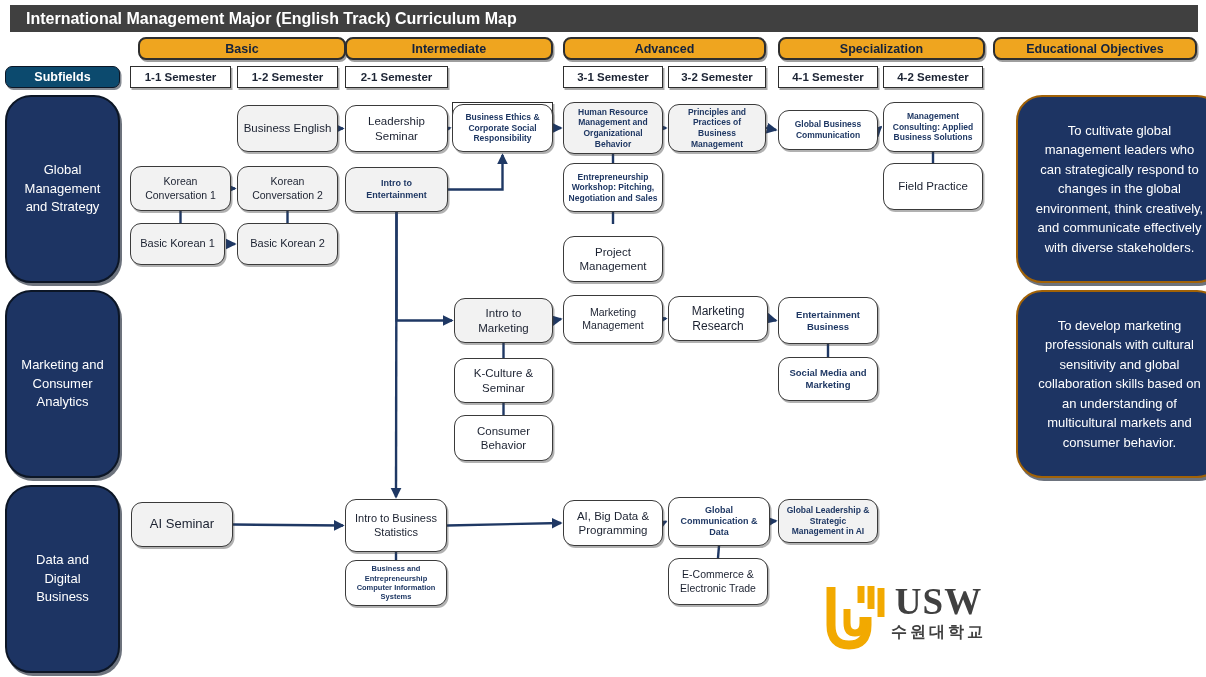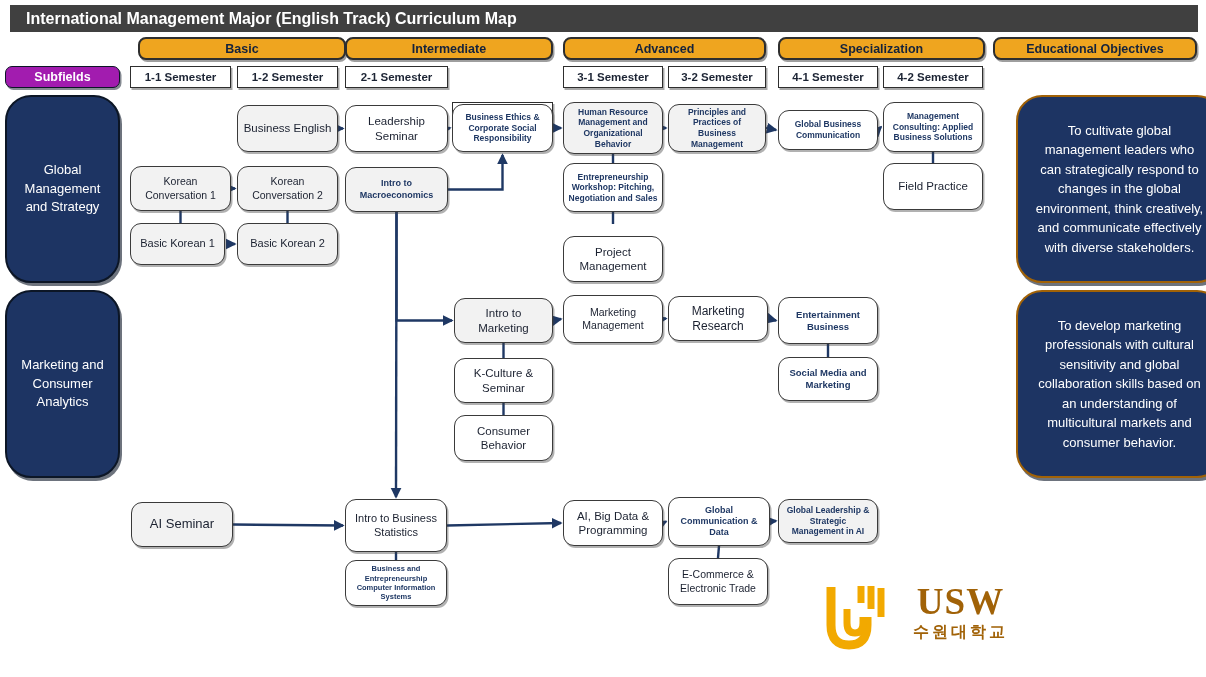--- a/index.html
+++ b/index.html
@@ -9,42 +9,42 @@
   .title-bar{position:absolute;left:10px;top:5px;width:1188px;height:27px;background:#404040;
     color:#ffffff;font-size:16px;font-weight:bold;line-height:27px;padding-left:16px;box-sizing:border-box;}
 
   .stage{position:absolute;top:37px;height:23px;background:#efa51f;border:2px solid #2e2e2e;border-radius:8px;
     box-sizing:border-box;display:flex;align-items:center;justify-content:center;
     font-size:12.5px;font-weight:bold;color:#15233c;box-shadow:1.5px 2px 0 rgba(40,40,40,.45);}
   .sem{position:absolute;top:66px;height:22px;background:#ffffff;border:1.6px solid #2e2e2e;border-radius:0;
     box-sizing:border-box;display:flex;align-items:center;justify-content:center;
     font-size:11.5px;font-weight:bold;color:#1c2434;box-shadow:1.5px 2px 0 rgba(40,40,40,.4);}
 
-  .subfields-pill{position:absolute;left:5px;top:66px;width:115px;height:22px;background:#a21caf;
+  .subfields-pill{position:absolute;left:5px;top:66px;width:115px;height:22px;background:#0c4a6e;
     border:1.5px solid #0c1626;border-radius:7px;box-sizing:border-box;display:flex;align-items:center;justify-content:center;
     color:#fff;font-size:12.5px;font-weight:bold;box-shadow:1.5px 2px 0 rgba(12,22,38,.5);}
 
   .row-label{position:absolute;left:5px;width:115px;height:188px;background:#1d3463;border:2px solid #0c1626;
     border-radius:26px;box-sizing:border-box;display:flex;align-items:center;justify-content:center;text-align:center;
     color:#ffffff;font-size:13px;line-height:1.45;padding:6px 10px;box-shadow:2px 3px 0 rgba(12,22,38,.6);}
 
   .objective{position:absolute;left:1016px;width:207px;height:188px;background:#1d3463;border:2px solid #a16207;
     border-radius:26px;box-sizing:border-box;display:flex;align-items:center;justify-content:center;text-align:center;
     color:#ffffff;font-size:13px;line-height:1.5;padding:8px 15px;box-shadow:2px 3px 0 rgba(12,22,38,.6);}
 
   .course{position:absolute;background:#ffffff;border:1.7px solid #3a3a3a;border-radius:11px;box-sizing:border-box;
     display:flex;align-items:center;justify-content:center;text-align:center;color:#1b2130;
     padding:2px 4px;line-height:1.25;box-shadow:1.5px 2px 0 rgba(60,60,60,.4);z-index:2;}
   .course.shaded{background:#f2f2f2;}
   .course.small{font-weight:bold;color:#1f3864;}
 
   #wires{position:absolute;left:0;top:0;width:1206px;height:677px;z-index:1;}
 
   .logo{position:absolute;left:823px;top:583px;display:flex;align-items:flex-start;z-index:3;}
-  .logo-text{margin-left:24px;color:#a16207;text-align:center;}
+  .logo-text{margin-left:2px;color:#404040;text-align:center;}
   .logo-acronym{font-family:"Liberation Serif", serif;font-weight:bold;font-size:37px;line-height:38px;letter-spacing:1px;}
   .logo-univ{font-size:16px;font-weight:bold;letter-spacing:3px;margin-top:1px;}
 </style>
 </head>
 <body>
 
 <div class="canvas">
 
   <div class="title-bar">International Management Major (English Track) Curriculum Map</div>
 
@@ -60,20 +60,21 @@
   <div class="sem" style="left:452px;width:101px;margin-top:36px;">2-2 Semester</div>
   <div class="sem" style="left:563px;width:100px;">3-1 Semester</div>
   <div class="sem" style="left:668px;width:98px;">3-2 Semester</div>
   <div class="sem" style="left:778px;width:100px;">4-1 Semester</div>
   <div class="sem" style="left:883px;width:100px;">4-2 Semester</div>
 
   <div class="subfields-pill">Subfields</div>
 
   <div class="row-label" style="top:95px;">Global Management and Strategy</div>
   <div class="row-label" style="top:290px;">Marketing and Consumer Analytics</div>
+  <div class="row-label" style="top:485px;">Data and Digital Business</div>
 
   <div class="objective" style="top:95px;">To cultivate global management leaders who can strategically respond to changes in the global environment, think creatively, and communicate effectively with diverse stakeholders.</div>
   <div class="objective" style="top:290px;">To develop marketing professionals with cultural sensitivity and global collaboration skills based on an understanding of multicultural markets and consumer behavior.</div>
 
   <svg id="wires" xmlns="http://www.w3.org/2000/svg">
     <defs>
       <marker id="arrowhead" viewBox="0 0 10 10" refX="8.5" refY="5" markerWidth="4.6" markerHeight="4.6" orient="auto-start-reverse">
         <path d="M0 0 L10 5 L0 10 z" fill="#1f3864"></path>
       </marker>
     </defs>
@@ -113,21 +114,21 @@
       <div class="course shaded" style="left: 237px; top: 105px; width: 101px; height: 47px; font-size: 11.5px;">Business English</div>
       <div class="course" style="left: 345px; top: 105px; width: 103px; height: 47px; font-size: 11.5px;">Leadership Seminar</div>
       <div class="course small" style="left: 452px; top: 104px; width: 101px; height: 48px; font-size: 8.5px;">Business Ethics &amp; Corporate Social Responsibility</div>
       <div class="course shaded small" style="left: 563px; top: 102px; width: 100px; height: 52px; font-size: 8.5px;">Human Resource Management and Organizational Behavior</div>
       <div class="course shaded small" style="left: 668px; top: 104px; width: 98px; height: 48px; font-size: 8.5px;">Principles and Practices of Business Management</div>
       <div class="course small" style="left: 778px; top: 110px; width: 100px; height: 40px; font-size: 8.5px;">Global Business Communication</div>
       <div class="course small" style="left: 883px; top: 102px; width: 100px; height: 50px; font-size: 8.5px;">Management Consulting: Applied Business Solutions</div>
       <div class="course" style="left: 883px; top: 163px; width: 100px; height: 47px; font-size: 11.5px;">Field Practice</div>
       <div class="course shaded" style="left: 130px; top: 166px; width: 101px; height: 45px; font-size: 10.5px;">Korean Conversation 1</div>
       <div class="course shaded" style="left: 237px; top: 166px; width: 101px; height: 45px; font-size: 10.5px;">Korean Conversation 2</div>
-      <div class="course shaded small" style="left: 345px; top: 167px; width: 103px; height: 45px; font-size: 9px;">Intro to Macroeconomics</div>
+      <div class="course shaded small" style="left: 345px; top: 167px; width: 103px; height: 45px; font-size: 9px;">Intro to Entertainment</div>
       <div class="course shaded" style="left: 130px; top: 223px; width: 95px; height: 42px; font-size: 11px; border-radius: 11px;">Basic Korean 1</div>
       <div class="course shaded" style="left: 237px; top: 223px; width: 101px; height: 42px; font-size: 11px;">Basic Korean 2</div>
       <div class="course small" style="left: 563px; top: 163px; width: 100px; height: 49px; font-size: 8.5px;">Entrepreneurship Workshop: Pitching, Negotiation and Sales</div>
       <div class="course" style="left: 563px; top: 236px; width: 100px; height: 46px; font-size: 11.5px;">Project Management</div>
       <div class="course shaded" style="left: 454px; top: 298px; width: 99px; height: 45px; font-size: 11.5px;">Intro to Marketing</div>
       <div class="course" style="left: 563px; top: 295px; width: 100px; height: 48px; font-size: 10.5px;">Marketing Management</div>
       <div class="course" style="left: 668px; top: 296px; width: 100px; height: 45px; font-size: 12px;">Marketing Research</div>
       <div class="course small" style="left: 778px; top: 297px; width: 100px; height: 47px; font-size: 9.5px;">Entertainment Business</div>
       <div class="course" style="left: 454px; top: 358px; width: 99px; height: 45px; font-size: 11.5px;">K-Culture &amp; Seminar</div>
       <div class="course" style="left: 454px; top: 415px; width: 99px; height: 46px; font-size: 11.5px;">Consumer Behavior</div>

